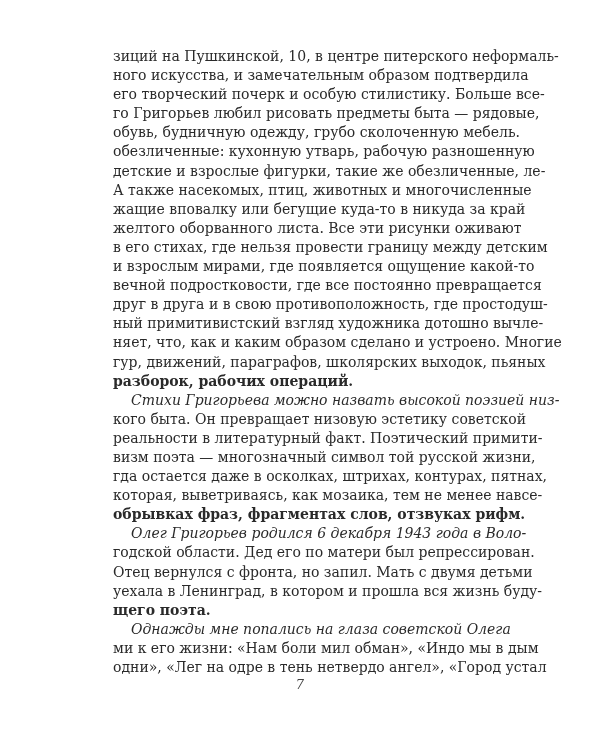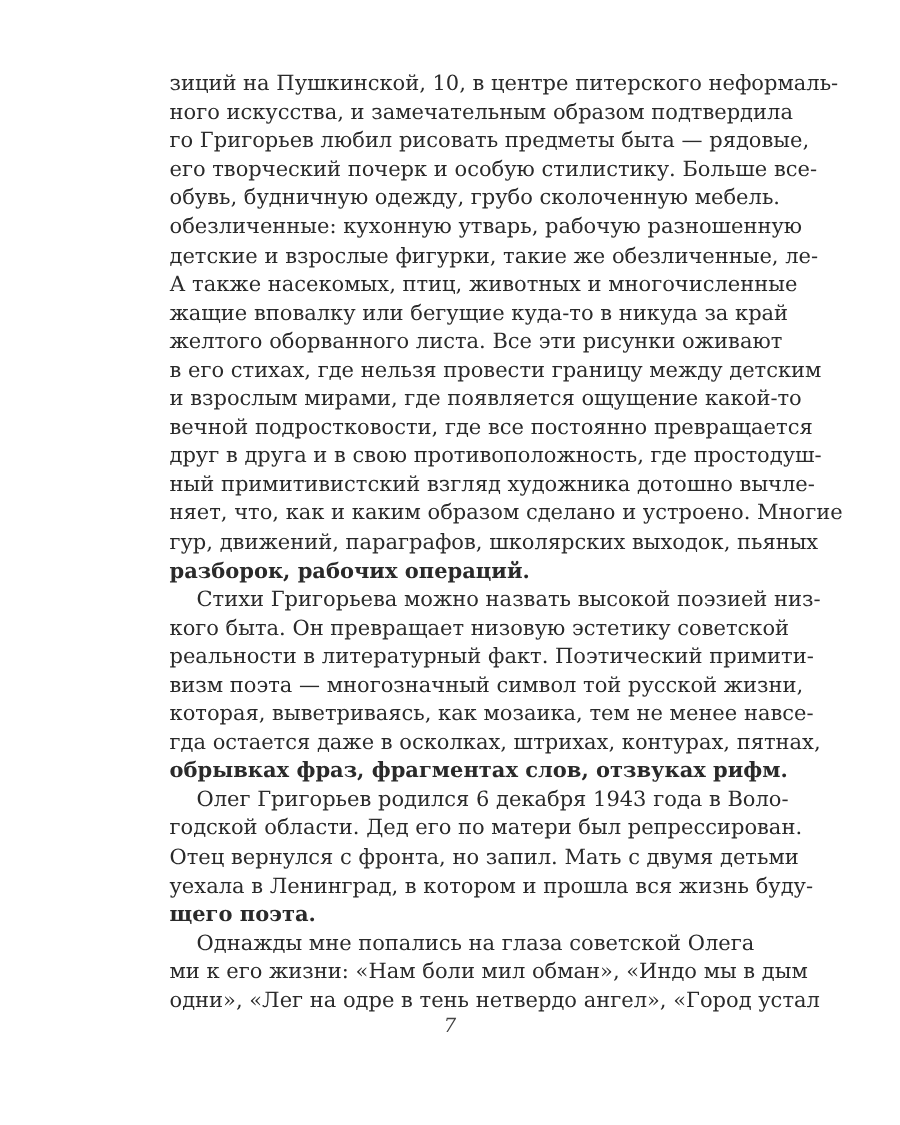--- a/index.html
+++ b/index.html
@@ -9,58 +9,58 @@
     .page {
       position: absolute; left: 113px; top: 47px; width: 364px;
       font-family: "DejaVu Serif", "Liberation Serif", serif;
       font-size: 14px; line-height: 19.1px; color: #2a2a2a;
     }
     .line {
       display: block; white-space: nowrap; text-align: justify; text-align-last: justify;
       height: 19.1px; overflow: visible;
     }
     .line.last { text-align-last: left; font-weight: bold; }
-    .line.indent { padding-left: 18px; }
+    .line.indent { padding-left: 18px; font-style: italic; }
     .folio {
       position: absolute; left: 0; width: 600px; top: 677px; text-align: center;
       font-family: "DejaVu Serif", "Liberation Serif", serif; font-style: italic;
       font-size: 13px; color: #444;
     }
   </style>
 </head>
 <body>
 
 <div class="page" id="page-body">
     <div>
       <span class="line">зиций на Пушкинской, 10, в центре питерского неформаль-</span>
       <span class="line">ного искусства, и замечательным образом подтвердила</span>
+      <span class="line">его творческий почерк и особую стилистику. Больше все-</span>
       <span class="line">го Григорьев любил рисовать предметы быта — рядовые,</span>
-      <span class="line">его творческий почерк и особую стилистику. Больше все-</span>
       <span class="line">обувь, будничную одежду, грубо сколоченную мебель.</span>
       <span class="line">обезличенные: кухонную утварь, рабочую разношенную</span>
       <span class="line">детские и взрослые фигурки, такие же обезличенные, ле-</span>
       <span class="line">А также насекомых, птиц, животных и многочисленные</span>
       <span class="line">жащие вповалку или бегущие куда-то в никуда за край</span>
       <span class="line">желтого оборванного листа. Все эти рисунки оживают</span>
       <span class="line">в его стихах, где нельзя провести границу между детским</span>
       <span class="line">и взрослым мирами, где появляется ощущение какой-то</span>
       <span class="line">вечной подростковости, где все постоянно превращается</span>
       <span class="line">друг в друга и в свою противоположность, где простодуш-</span>
       <span class="line">ный примитивистский взгляд художника дотошно вычле-</span>
       <span class="line">няет, что, как и каким образом сделано и устроено. Многие</span>
       <span class="line">гур, движений, параграфов, школярских выходок, пьяных</span>
       <span class="line last">разборок, рабочих операций.</span>
     </div>
     <div>
       <span class="line indent">Стихи Григорьева можно назвать высокой поэзией низ-</span>
       <span class="line">кого быта. Он превращает низовую эстетику советской</span>
       <span class="line">реальности в литературный факт. Поэтический примити-</span>
       <span class="line">визм поэта — многозначный символ той русской жизни,</span>
+      <span class="line">гда остается даже в осколках, штрихах, контурах, пятнах,</span>
       <span class="line">которая, выветриваясь, как мозаика, тем не менее навсе-</span>
-      <span class="line">гда остается даже в осколках, штрихах, контурах, пятнах,</span>
       <span class="line last">обрывках фраз, фрагментах слов, отзвуках рифм.</span>
     </div>
     <div>
       <span class="line indent">Олег Григорьев родился 6 декабря 1943 года в Воло-</span>
       <span class="line">годской области. Дед его по матери был репрессирован.</span>
       <span class="line">Отец вернулся с фронта, но запил. Мать с двумя детьми</span>
       <span class="line">уехала в Ленинград, в котором и прошла вся жизнь буду-</span>
       <span class="line last">щего поэта.</span>
     </div>
     <div>

